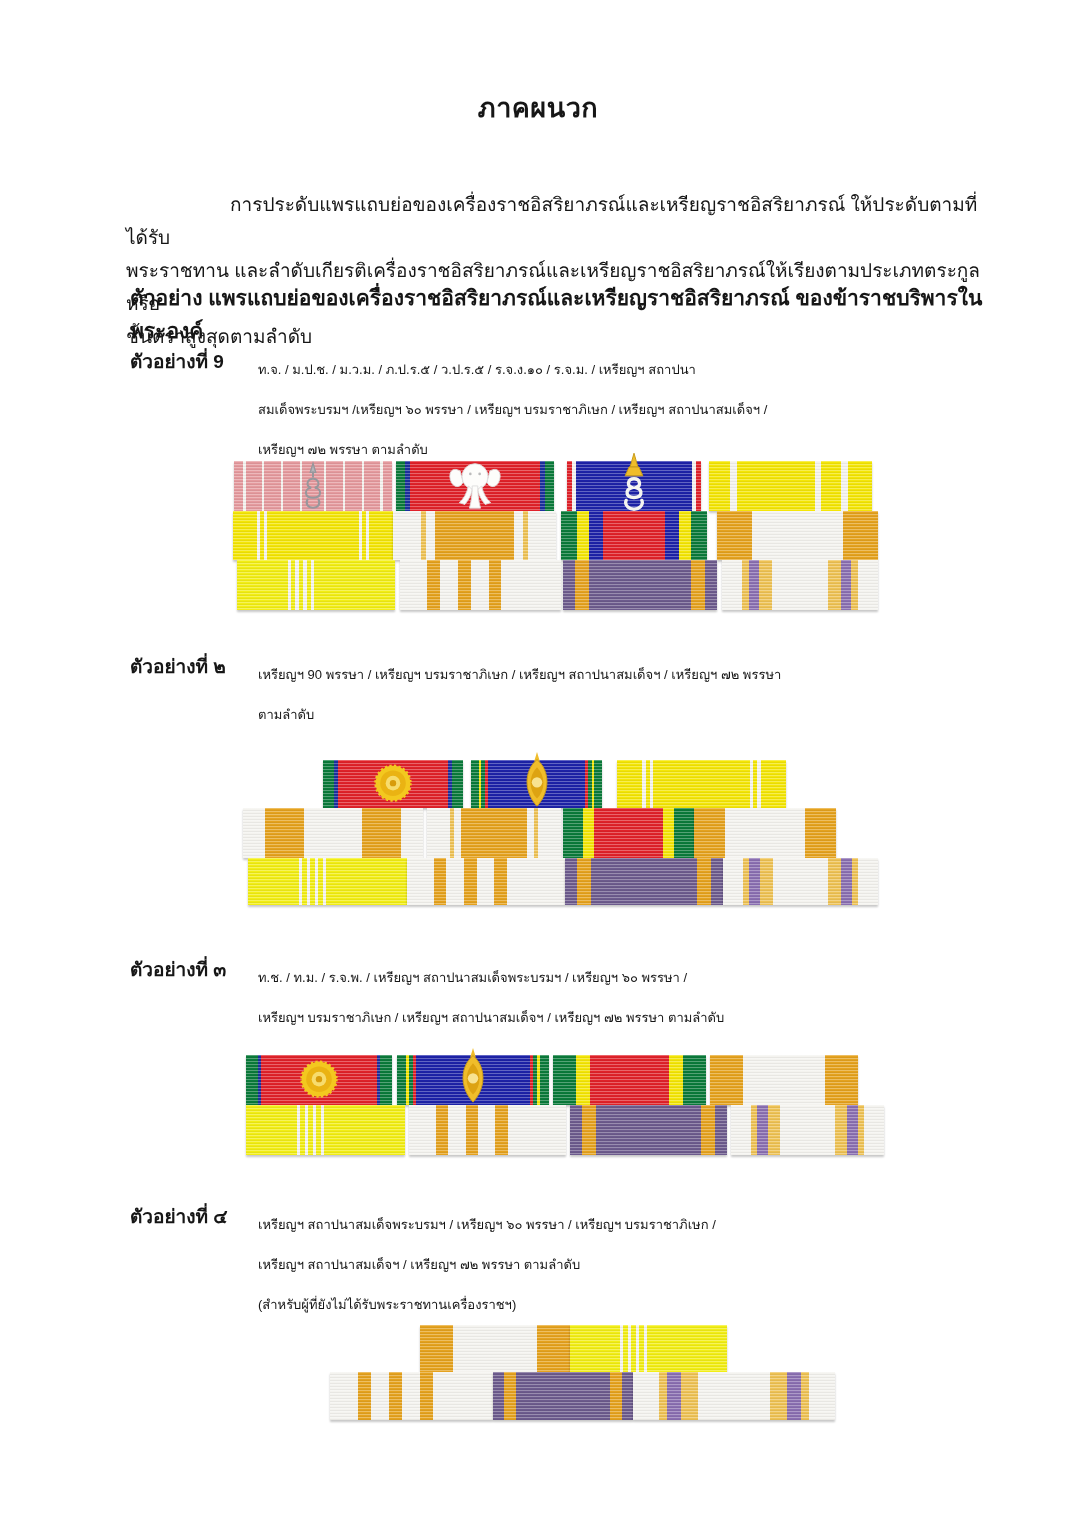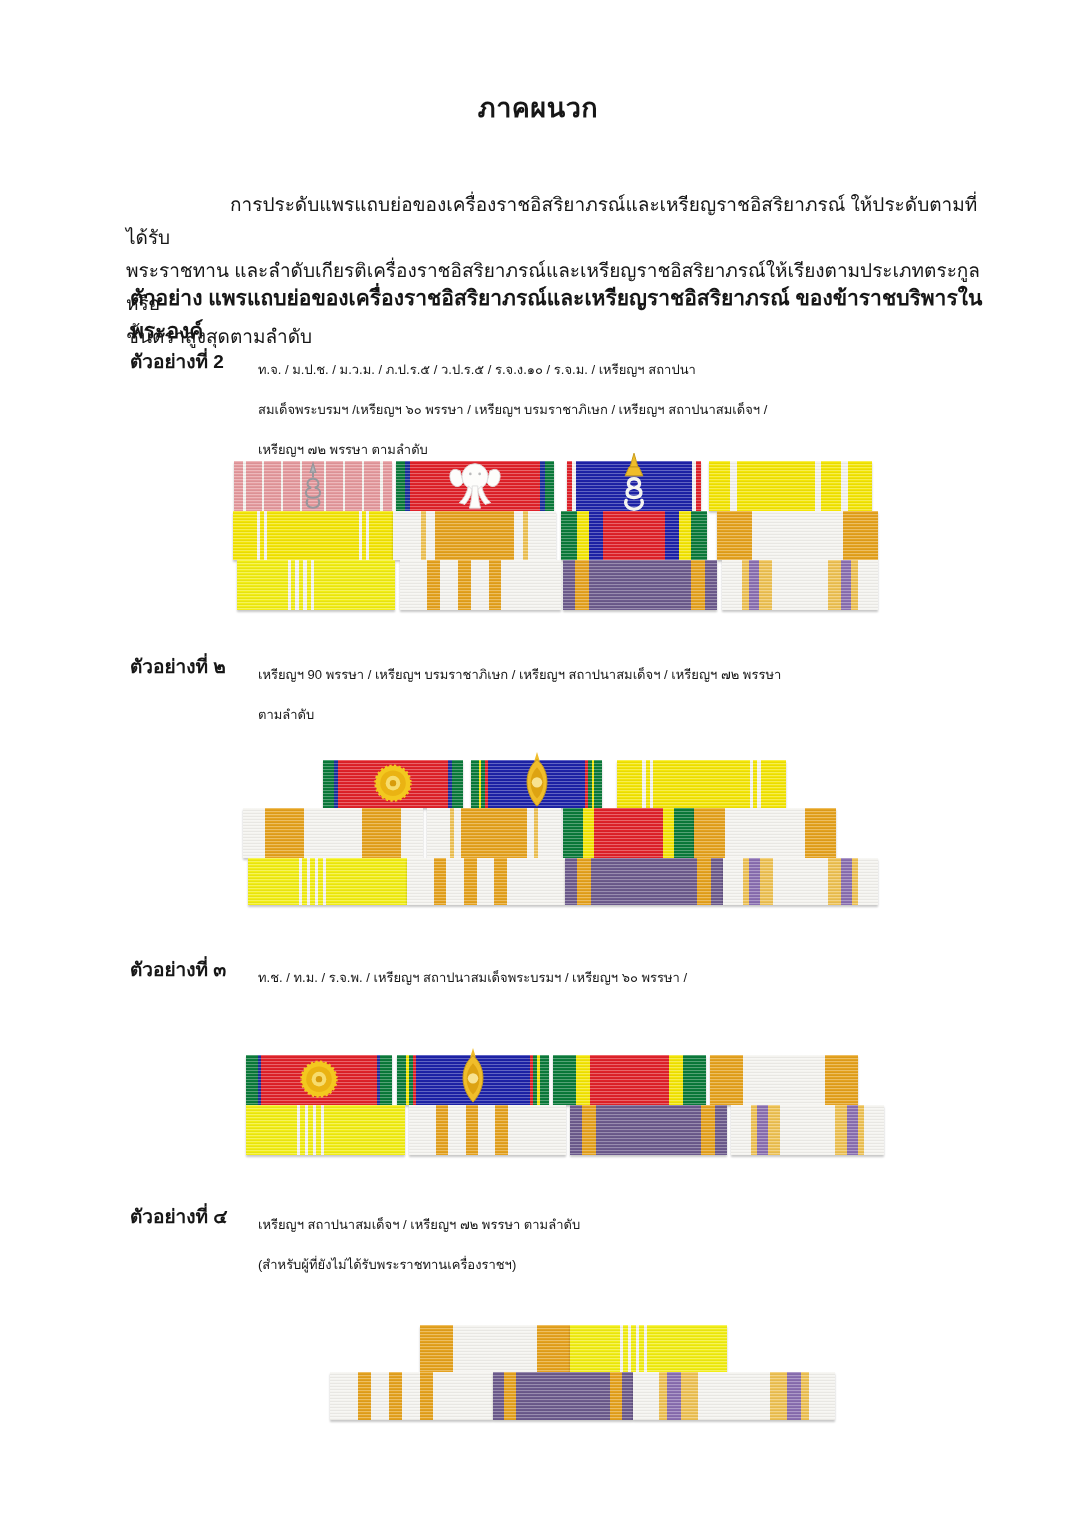--- a/index.html
+++ b/index.html
@@ -60,21 +60,21 @@
 
 <div class="para">
   <div class="l1">การประดับแพรแถบย่อของเครื่องราชอิสริยาภรณ์และเหรียญราชอิสริยาภรณ์ ให้ประดับตามที่ได้รับ</div>
   <div>พระราชทาน และลำดับเกียรติเครื่องราชอิสริยาภรณ์และเหรียญราชอิสริยาภรณ์ให้เรียงตามประเภทตระกูลหรือ</div>
   <div>ชั้นตราสูงสุดตามลำดับ</div>
 </div>
 
 <div class="heading">ตัวอย่าง แพรแถบย่อของเครื่องราชอิสริยาภรณ์และเหรียญราชอิสริยาภรณ์ ของข้าราชบริพารในพระองค์</div>
 
 <section class="example" style="top:342px">
-  <div class="ex-label">ตัวอย่างที่ 2</div>
+  <div class="ex-label">ตัวอย่างที่ 9</div>
   <div class="ex-lines">
     <div>ท.จ. / ม.ป.ช. / ม.ว.ม. / ภ.ป.ร.๕ / ว.ป.ร.๕ / ร.จ.ง.๑๐ / ร.จ.ม. / เหรียญฯ สถาปนา</div>
     <div>สมเด็จพระบรมฯ /เหรียญฯ ๖๐ พรรษา / เหรียญฯ บรมราชาภิเษก / เหรียญฯ สถาปนาสมเด็จฯ /</div>
     <div>เหรียญฯ ๗๒ พรรษา  ตามลำดับ</div>
   </div>
 </section>
 
 <div class="ribbon-row" style="left: 234px; top: 461px; height: 50px;">
     <div class="ribbon" title="ท.จ." style="width: 158px; margin-right: 4px; background: linear-gradient(90deg, rgb(229, 154, 158) 0%, rgb(229, 154, 158) 5.79%, rgb(244, 243, 239) 5.79%, rgb(244, 243, 239) 7.29%, rgb(229, 154, 158) 7.29%, rgb(229, 154, 158) 17.71%, rgb(244, 243, 239) 17.71%, rgb(244, 243, 239) 19.21%, rgb(229, 154, 158) 19.21%, rgb(229, 154, 158) 29.63%, rgb(244, 243, 239) 29.63%, rgb(244, 243, 239) 31.13%, rgb(229, 154, 158) 31.13%, rgb(229, 154, 158) 41.55%, rgb(244, 243, 239) 41.55%, rgb(244, 243, 239) 43.06%, rgb(229, 154, 158) 43.06%, rgb(229, 154, 158) 56.94%, rgb(244, 243, 239) 56.94%, rgb(244, 243, 239) 58.45%, rgb(229, 154, 158) 58.45%, rgb(229, 154, 158) 68.87%, rgb(244, 243, 239) 68.87%, rgb(244, 243, 239) 70.37%, rgb(229, 154, 158) 70.37%, rgb(229, 154, 158) 80.79%, rgb(244, 243, 239) 80.79%, rgb(244, 243, 239) 82.29%, rgb(229, 154, 158) 82.29%, rgb(229, 154, 158) 92.71%, rgb(244, 243, 239) 92.71%, rgb(244, 243, 239) 94.21%, rgb(229, 154, 158) 94.21%, rgb(229, 154, 158) 100%);">
       <span class="emblem emblem-silver-cypher">
@@ -174,20 +174,21 @@
     <div class="ribbon" title="เหรียญฯ ๖๐ พรรษา" style="width: 159px; background: linear-gradient(90deg, rgb(242, 238, 20) 0%, rgb(242, 238, 20) 32%, rgb(244, 243, 239) 32%, rgb(244, 243, 239) 34%, rgb(242, 238, 20) 34%, rgb(242, 238, 20) 37%, rgb(244, 243, 239) 37%, rgb(244, 243, 239) 39%, rgb(242, 238, 20) 39%, rgb(242, 238, 20) 42%, rgb(244, 243, 239) 42%, rgb(244, 243, 239) 44%, rgb(242, 238, 20) 44%, rgb(242, 238, 20) 47%, rgb(244, 243, 239) 47%, rgb(244, 243, 239) 49%, rgb(242, 238, 20) 49%, rgb(242, 238, 20) 100%);"></div>
     <div class="ribbon" title="เหรียญฯ บรมราชาภิเษก" style="width: 158px; background: linear-gradient(90deg, rgb(244, 243, 239) 0%, rgb(244, 243, 239) 17%, rgb(229, 162, 30) 17%, rgb(229, 162, 30) 25%, rgb(244, 243, 239) 25%, rgb(244, 243, 239) 36%, rgb(229, 162, 30) 36%, rgb(229, 162, 30) 44%, rgb(244, 243, 239) 44%, rgb(244, 243, 239) 55%, rgb(229, 162, 30) 55%, rgb(229, 162, 30) 63%, rgb(244, 243, 239) 63%, rgb(244, 243, 239) 100%);"></div>
     <div class="ribbon" title="เหรียญฯ สถาปนาสมเด็จฯ" style="width: 158px; background: linear-gradient(90deg, rgb(109, 91, 141) 0%, rgb(109, 91, 141) 7.78%, rgb(229, 162, 30) 7.78%, rgb(229, 162, 30) 16.67%, rgb(109, 91, 141) 16.67%, rgb(109, 91, 141) 83.33%, rgb(229, 162, 30) 83.33%, rgb(229, 162, 30) 92.22%, rgb(109, 91, 141) 92.22%, rgb(109, 91, 141) 100%);"></div>
     <div class="ribbon" title="เหรียญฯ ๗๒ พรรษา" style="width: 155px; background: linear-gradient(90deg, rgb(244, 243, 239) 0%, rgb(244, 243, 239) 13%, rgb(238, 194, 84) 13%, rgb(238, 194, 84) 17%, rgb(138, 111, 177) 17%, rgb(138, 111, 177) 24%, rgb(238, 194, 84) 24%, rgb(238, 194, 84) 32%, rgb(244, 243, 239) 32%, rgb(244, 243, 239) 68%, rgb(238, 194, 84) 68%, rgb(238, 194, 84) 76%, rgb(138, 111, 177) 76%, rgb(138, 111, 177) 83%, rgb(238, 194, 84) 83%, rgb(238, 194, 84) 87%, rgb(244, 243, 239) 87%, rgb(244, 243, 239) 100%);"></div>
   </div>
 
 <section class="example" style="top:950px">
   <div class="ex-label">ตัวอย่างที่ ๓</div>
   <div class="ex-lines">
     <div>ท.ช. / ท.ม. / ร.จ.พ. / เหรียญฯ สถาปนาสมเด็จพระบรมฯ / เหรียญฯ ๖๐ พรรษา /</div>
+    <div>เหรียญฯ บรมราชาภิเษก / เหรียญฯ สถาปนาสมเด็จฯ / เหรียญฯ ๗๒ พรรษา  ตามลำดับ</div>
   </div>
 </section>
 
 <div class="ribbon-row" style="left: 246px; top: 1055px; height: 50px;">
     <div class="ribbon" title="ท.ช." style="width: 146px; margin-right: 5px; background: linear-gradient(90deg, rgb(10, 122, 58) 0%, rgb(10, 122, 58) 8%, rgb(27, 47, 158) 8%, rgb(27, 47, 158) 10.5%, rgb(224, 33, 41) 10.5%, rgb(224, 33, 41) 89.5%, rgb(27, 47, 158) 89.5%, rgb(27, 47, 158) 92%, rgb(10, 122, 58) 92%, rgb(10, 122, 58) 100%);">
       <span class="emblem emblem-gold-rosette">
         <svg viewBox="0 0 46 46" xmlns="http://www.w3.org/2000/svg">
           <circle cx="23" cy="23" r="19" fill="#f3c81f" stroke="#f3c81f" stroke-width="3" stroke-dasharray="2.5 2.5"></circle>
           <circle cx="23" cy="23" r="14" fill="#eab313"></circle>
           <circle cx="23" cy="23" r="8" fill="#f7dc6d"></circle>
@@ -211,20 +212,21 @@
 <div class="ribbon-row" style="left: 246px; top: 1105px; height: 50px;">
     <div class="ribbon" title="เหรียญฯ ๖๐ พรรษา" style="width: 159px; margin-right: 4px; background: linear-gradient(90deg, rgb(242, 238, 20) 0%, rgb(242, 238, 20) 32%, rgb(244, 243, 239) 32%, rgb(244, 243, 239) 34%, rgb(242, 238, 20) 34%, rgb(242, 238, 20) 37%, rgb(244, 243, 239) 37%, rgb(244, 243, 239) 39%, rgb(242, 238, 20) 39%, rgb(242, 238, 20) 42%, rgb(244, 243, 239) 42%, rgb(244, 243, 239) 44%, rgb(242, 238, 20) 44%, rgb(242, 238, 20) 47%, rgb(244, 243, 239) 47%, rgb(244, 243, 239) 49%, rgb(242, 238, 20) 49%, rgb(242, 238, 20) 100%);"></div>
     <div class="ribbon" title="เหรียญฯ บรมราชาภิเษก" style="width: 157px; margin-right: 4px; background: linear-gradient(90deg, rgb(244, 243, 239) 0%, rgb(244, 243, 239) 17%, rgb(229, 162, 30) 17%, rgb(229, 162, 30) 25%, rgb(244, 243, 239) 25%, rgb(244, 243, 239) 36%, rgb(229, 162, 30) 36%, rgb(229, 162, 30) 44%, rgb(244, 243, 239) 44%, rgb(244, 243, 239) 55%, rgb(229, 162, 30) 55%, rgb(229, 162, 30) 63%, rgb(244, 243, 239) 63%, rgb(244, 243, 239) 100%);"></div>
     <div class="ribbon" title="เหรียญฯ สถาปนาสมเด็จฯ" style="width: 157px; margin-right: 4px; background: linear-gradient(90deg, rgb(109, 91, 141) 0%, rgb(109, 91, 141) 7.78%, rgb(229, 162, 30) 7.78%, rgb(229, 162, 30) 16.67%, rgb(109, 91, 141) 16.67%, rgb(109, 91, 141) 83.33%, rgb(229, 162, 30) 83.33%, rgb(229, 162, 30) 92.22%, rgb(109, 91, 141) 92.22%, rgb(109, 91, 141) 100%);"></div>
     <div class="ribbon" title="เหรียญฯ ๗๒ พรรษา" style="width: 153px; background: linear-gradient(90deg, rgb(244, 243, 239) 0%, rgb(244, 243, 239) 13%, rgb(238, 194, 84) 13%, rgb(238, 194, 84) 17%, rgb(138, 111, 177) 17%, rgb(138, 111, 177) 24%, rgb(238, 194, 84) 24%, rgb(238, 194, 84) 32%, rgb(244, 243, 239) 32%, rgb(244, 243, 239) 68%, rgb(238, 194, 84) 68%, rgb(238, 194, 84) 76%, rgb(138, 111, 177) 76%, rgb(138, 111, 177) 83%, rgb(238, 194, 84) 83%, rgb(238, 194, 84) 87%, rgb(244, 243, 239) 87%, rgb(244, 243, 239) 100%);"></div>
   </div>
 
 <section class="example" style="top:1197px">
   <div class="ex-label">ตัวอย่างที่ ๔</div>
   <div class="ex-lines">
+    <div>เหรียญฯ สถาปนาสมเด็จพระบรมฯ / เหรียญฯ ๖๐ พรรษา / เหรียญฯ บรมราชาภิเษก /</div>
     <div>เหรียญฯ สถาปนาสมเด็จฯ / เหรียญฯ ๗๒ พรรษา  ตามลำดับ</div>
     <div>(สำหรับผู้ที่ยังไม่ได้รับพระราชทานเครื่องราชฯ)</div>
   </div>
 </section>
 
 <div class="ribbon-row" style="left: 420px; top: 1325px; height: 47px;">
     <div class="ribbon" title="เหรียญฯ สถาปนาสมเด็จพระบรมฯ" style="width: 150px; background: linear-gradient(90deg, rgb(229, 162, 30) 0%, rgb(229, 162, 30) 22%, rgb(244, 243, 239) 22%, rgb(244, 243, 239) 78%, rgb(229, 162, 30) 78%, rgb(229, 162, 30) 100%);"></div>
     <div class="ribbon" title="เหรียญฯ ๖๐ พรรษา" style="width: 157px; background: linear-gradient(90deg, rgb(242, 238, 20) 0%, rgb(242, 238, 20) 32%, rgb(244, 243, 239) 32%, rgb(244, 243, 239) 34%, rgb(242, 238, 20) 34%, rgb(242, 238, 20) 37%, rgb(244, 243, 239) 37%, rgb(244, 243, 239) 39%, rgb(242, 238, 20) 39%, rgb(242, 238, 20) 42%, rgb(244, 243, 239) 42%, rgb(244, 243, 239) 44%, rgb(242, 238, 20) 44%, rgb(242, 238, 20) 47%, rgb(244, 243, 239) 47%, rgb(244, 243, 239) 49%, rgb(242, 238, 20) 49%, rgb(242, 238, 20) 100%);"></div>
   </div>
 <div class="ribbon-row" style="left: 330px; top: 1372px; height: 48px;">

